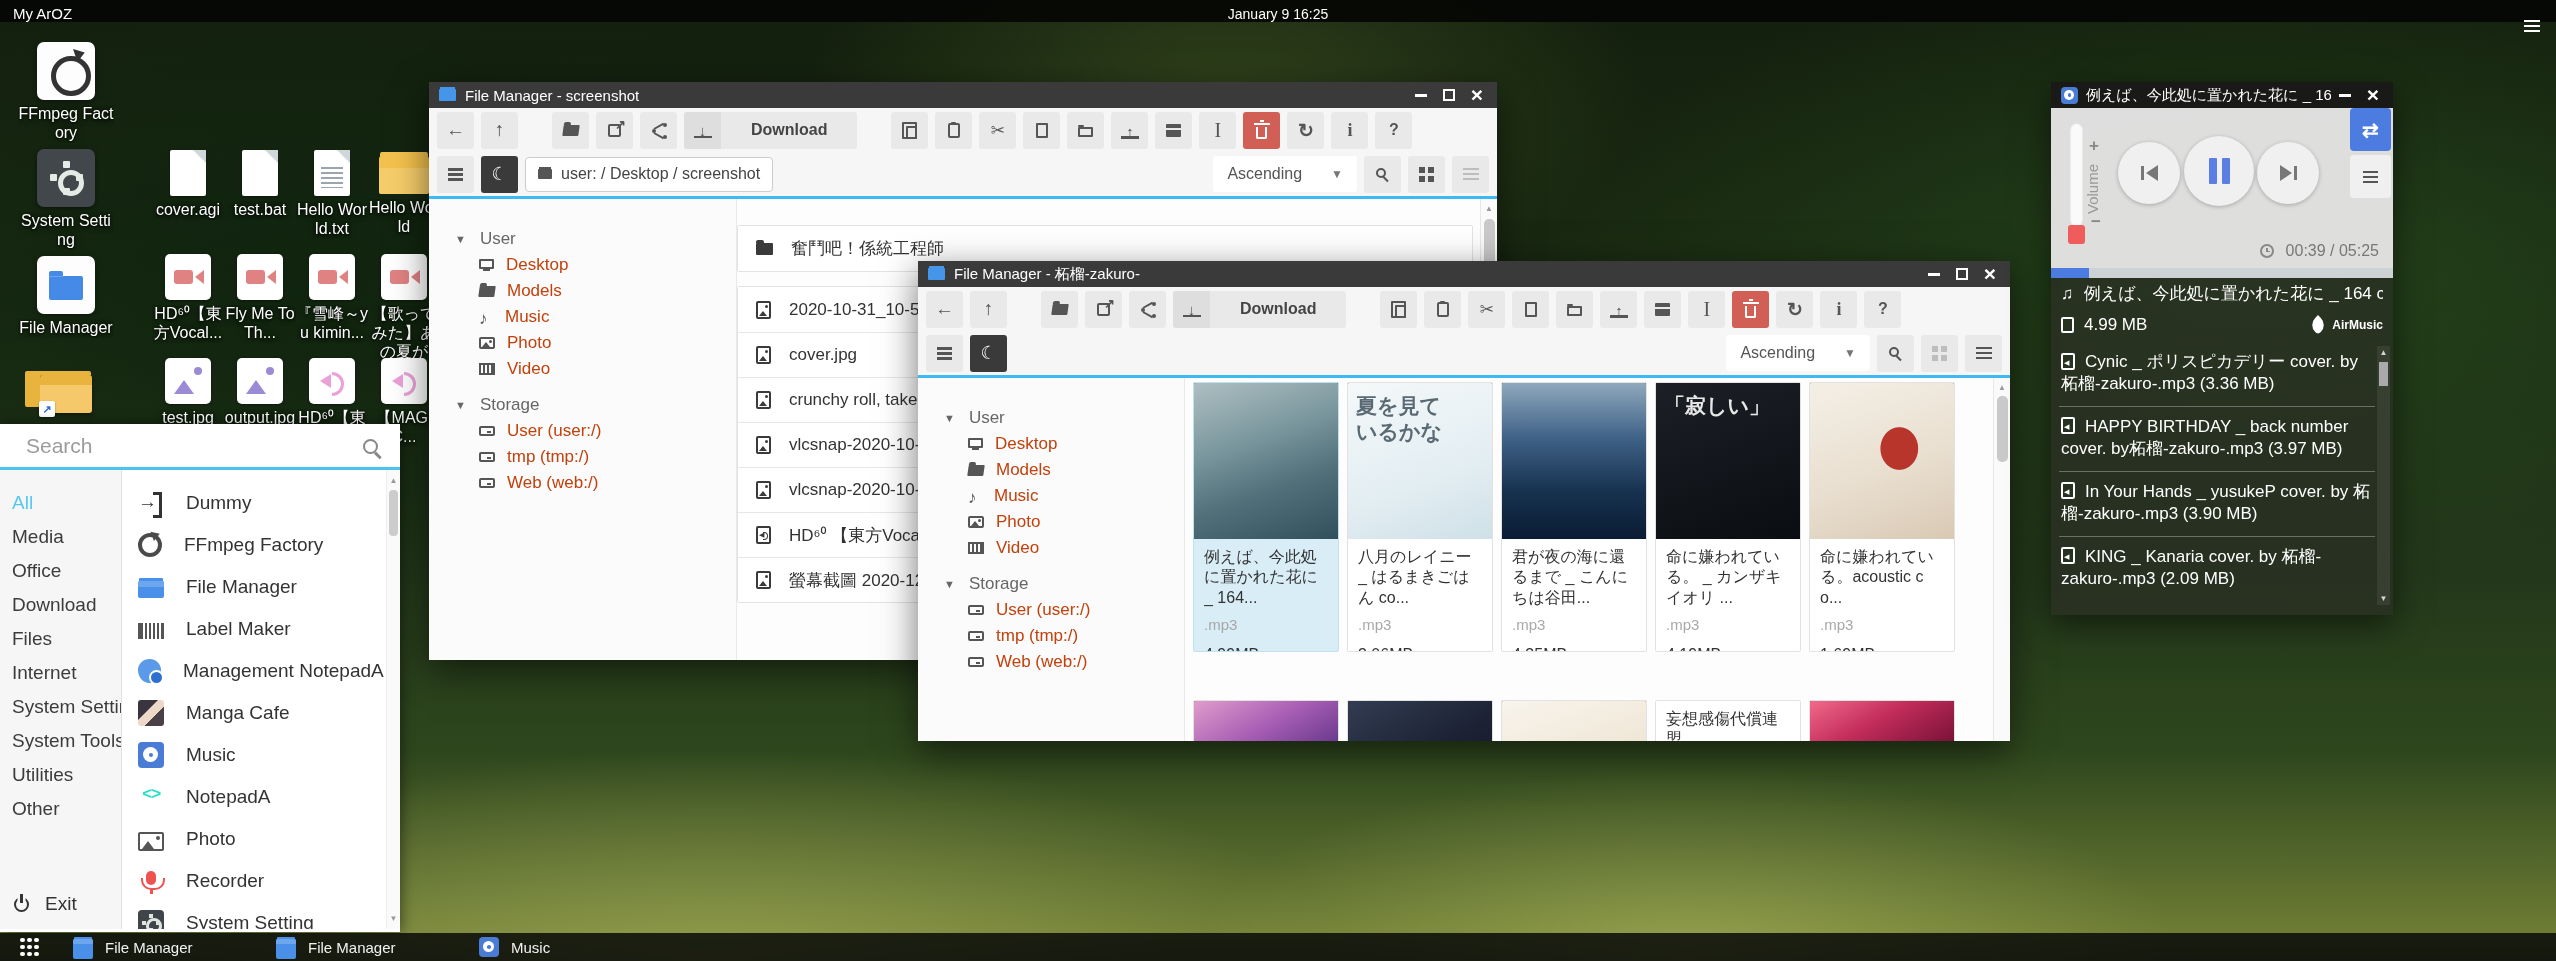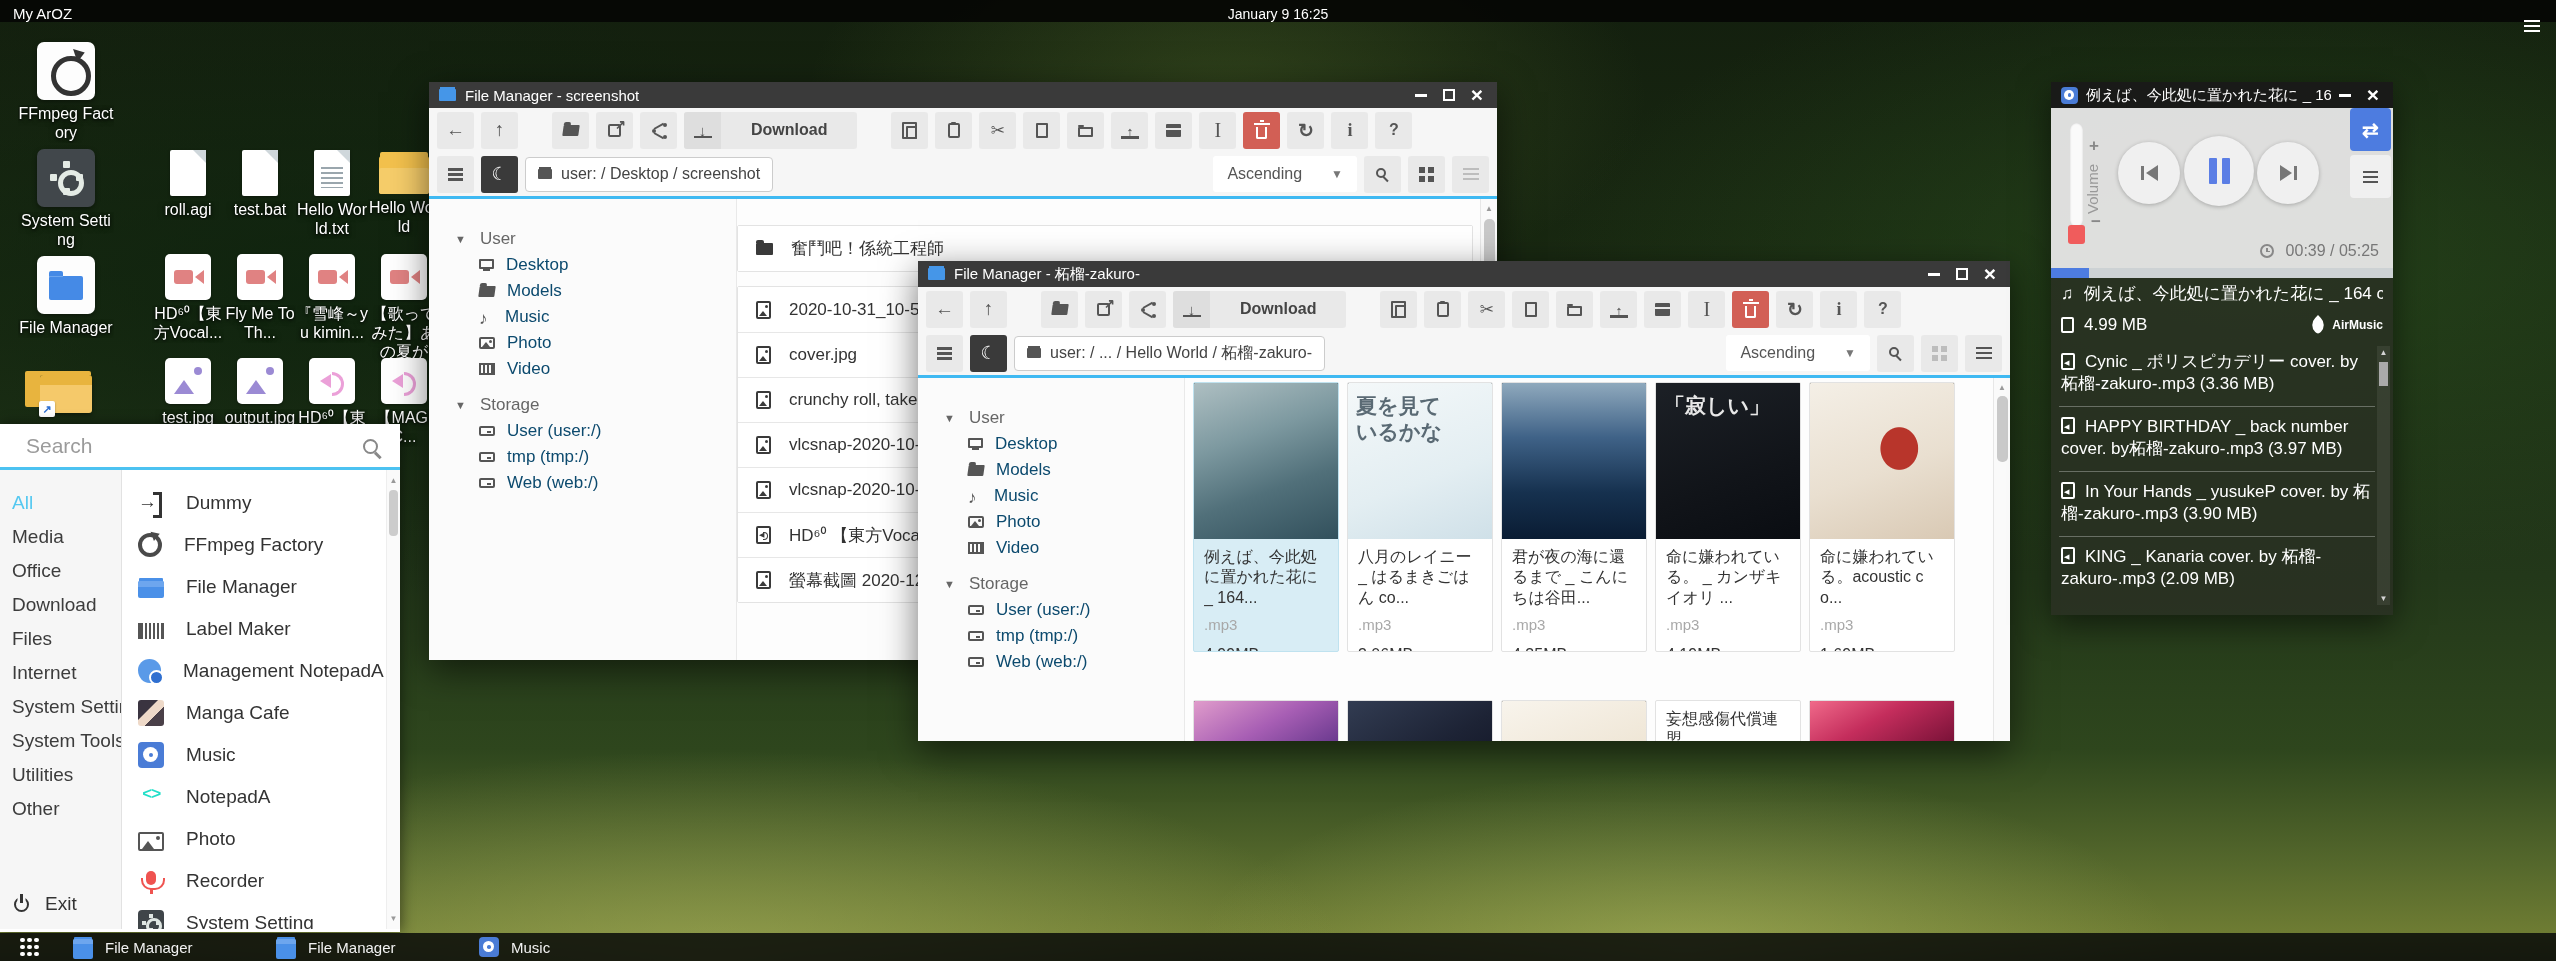--- a/index.html
+++ b/index.html
@@ -177,21 +177,21 @@
   .i-grid2 { width:15px; height:15px; }
   .i-grid2::before { content:""; position:absolute; left:0; top:0; width:6px; height:6px; background:currentColor;
     box-shadow:9px 0 0 currentColor,0 9px 0 currentColor,9px 9px 0 currentColor; }
   .i-listbars { width:16px; height:13px; }
   .i-listbars::before { content:""; position:absolute; left:0; top:0; width:16px; height:2.5px; background:currentColor; box-shadow:0 5px 0 currentColor,0 10px 0 currentColor; }
   .accent-line { height:3px; background:#3fb9f2; flex:none; }
   .win-body { flex:1; display:flex; overflow:hidden; background:#fdfdfd; position:relative; }
   .fm-side { flex:none; border-right:1px solid #e9e9e9; background:#fbfbfb; padding:26px 0 0 26px; overflow:hidden; }
   .tree-group-label { display:flex; align-items:center; gap:14px; font-size:17px; color:#666; height:27px; cursor:pointer; }
   .tree-group-label .caret { font-size:11px; color:#666; }
-  .tree-item { display:flex; align-items:center; gap:12px; height:26px; padding-left:24px; font-size:17px; color:#0c4a6e; cursor:pointer; }
+  .tree-item { display:flex; align-items:center; gap:12px; height:26px; padding-left:24px; font-size:17px; color:#c2410c; cursor:pointer; }
   .tree-group + .tree-group { margin-top:9px; }
   .i-monitor { width:15px; height:10px; border:2px solid #555; border-radius:1px; margin-top:-3px; }
   .i-monitor::after { content:""; position:absolute; left:2px; bottom:-4px; width:7px; height:2px; background:#555; }
   .i-folder-open { width:16px; height:11px; background:#555; border-radius:1px; transform:skewX(-8deg); }
   .i-folder-open::before { content:""; position:absolute; top:-3px; left:0; width:7px; height:3px; background:#555; border-radius:2px 2px 0 0; }
   .i-music-note { width:14px; height:17px; }
   .i-music-note::before { content:"♪"; font-size:17px; color:#555; }
   .i-photo { width:16px; height:12px; border:2px solid #555; border-radius:2px; }
   .i-photo::before { content:""; position:absolute; left:1px; bottom:0; border-left:4px solid transparent; border-right:4px solid transparent; border-bottom:5px solid #555; }
   .i-photo::after { content:""; position:absolute; right:1px; top:1px; width:3px; height:3px; border-radius:50%; background:#555; }
@@ -321,21 +321,21 @@
       <div class="dt-cell">
         <span class="dtile ic i-dt-music-folder"></span>
         <div class="dt-label">Music</div>
       </div>
     </div>
 
   <div class="dt-files">
 
       <div class="dt-cell">
         <span class="ftile ic i-dt-file"></span>
-        <div class="dt-label">roll.agi</div>
+        <div class="dt-label">cover.agi</div>
       </div>
 
       <div class="dt-cell">
         <span class="ftile ic i-dt-file"></span>
         <div class="dt-label">test.bat</div>
       </div>
 
       <div class="dt-cell">
         <span class="ftile ic i-dt-text"></span>
         <div class="dt-label">Hello World.txt</div>
@@ -844,24 +844,20 @@
             <span class="bl"></span>
           </div>
         </div>
       <div class="tb-row">
         <div class="tbtn">
             <span class="ic i-hamburger"></span>
           </div>
         <div class="tbtn dark">
             <span class="ic i-moon"></span>
           </div>
-        <div class="crumb">
-          <span class="ic i-crumb-folder"></span>
-          <span>user: / ... / Hello World / 柘榴-zakuro-</span>
-        </div>
         <div class="tb-right">
           <div class="sortbox">
             <span>Ascending</span>
             <span class="caret">▼</span>
           </div>
           <div class="tbtn">
               <span class="ic i-search-sm"></span>
             </div>
           <div class="tbtn dim">
               <span class="ic i-grid2"></span>

